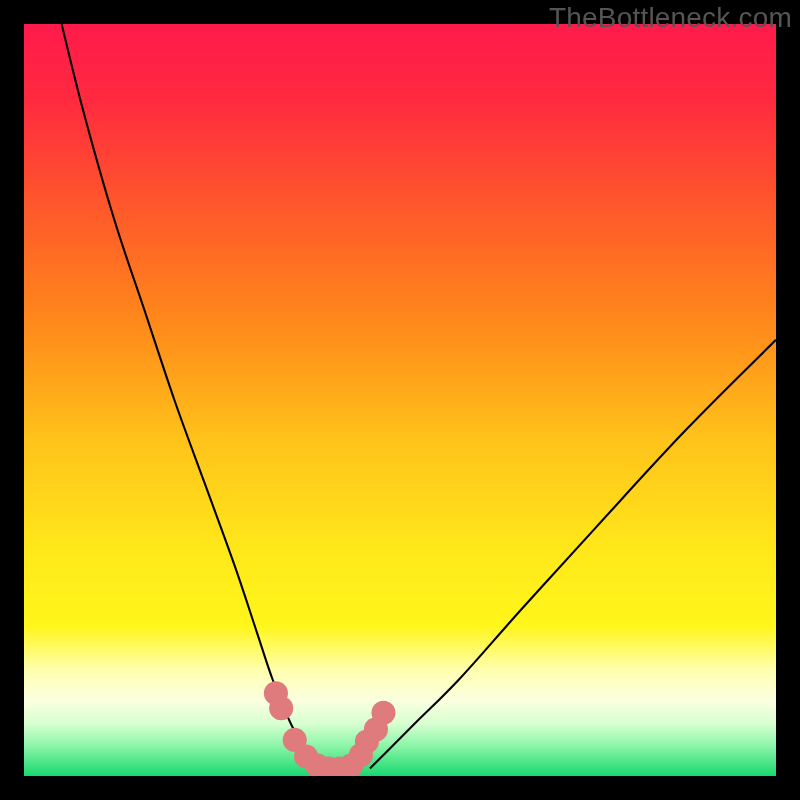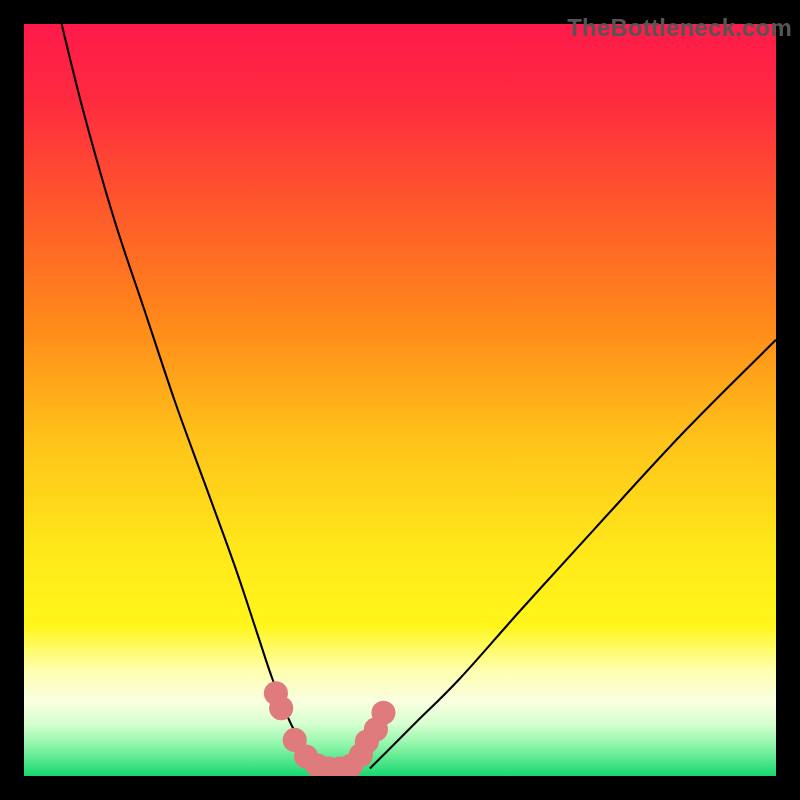--- a/index.html
+++ b/index.html
@@ -24,26 +24,25 @@
     left: 0;
     top: 0;
     width: 752px;
     height: 752px;
   }
   .watermark {
     position: absolute;
     top: 2px;
     right: 8px;
     color: #555555;
-    font-size: 24px;
-    font-weight: 700;
+    font-size: 28px;
+    font-weight: 400;
     letter-spacing: 0.2px;
     font-family: Arial, Helvetica, sans-serif;
     z-index: 10;
-    margin-top: 12px;
   }
   svg {
     display: block;
   }
 </style>
 </head>
 <body>
 
 <div class="watermark">TheBottleneck.com</div>
 

